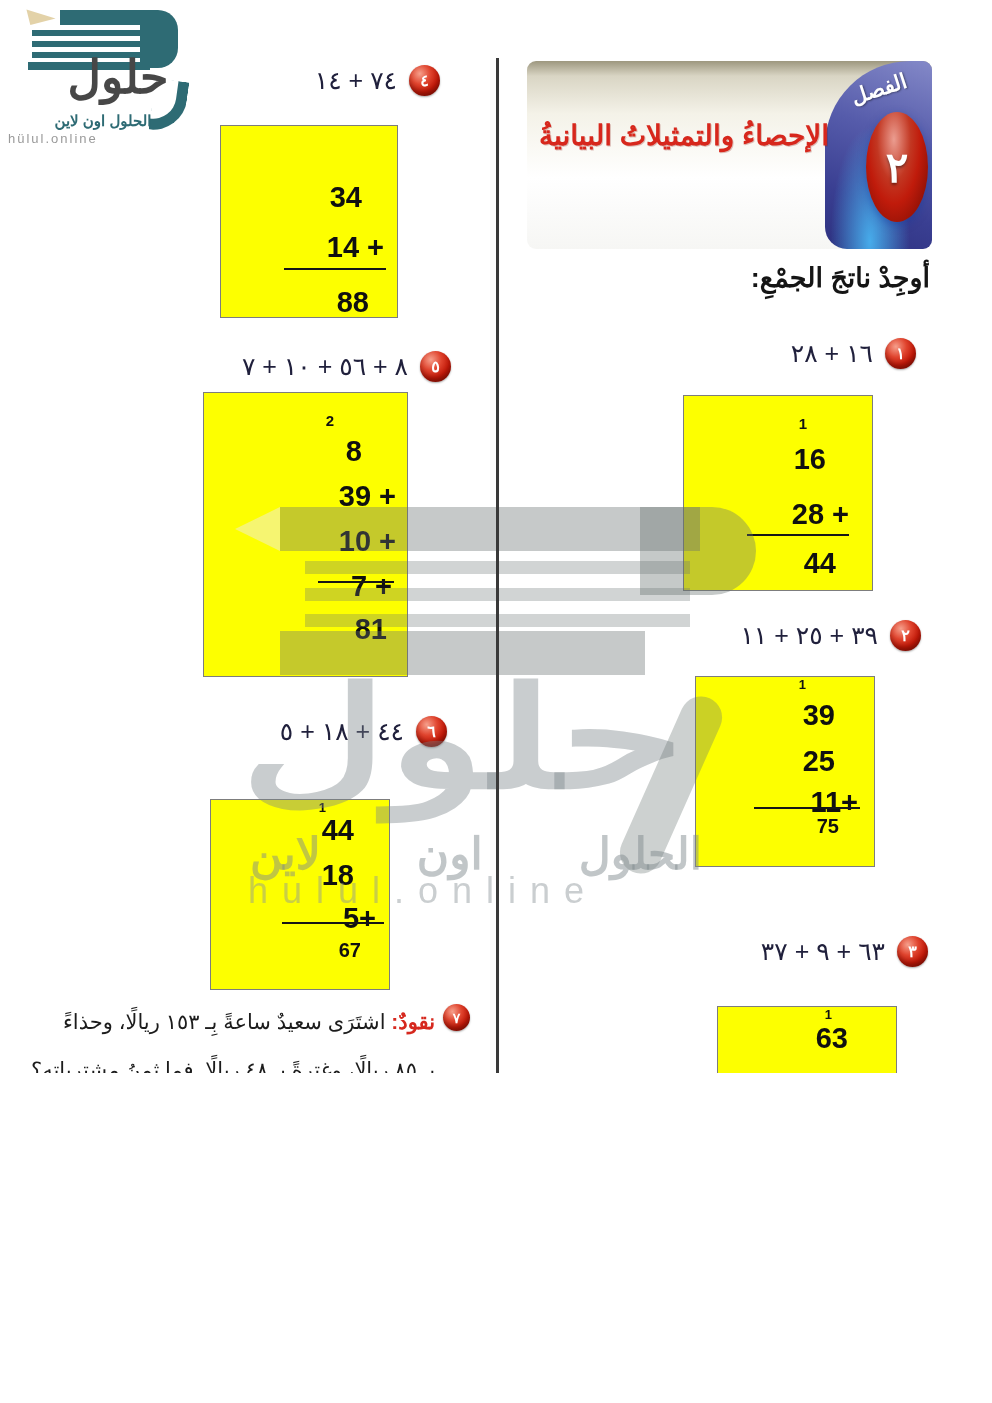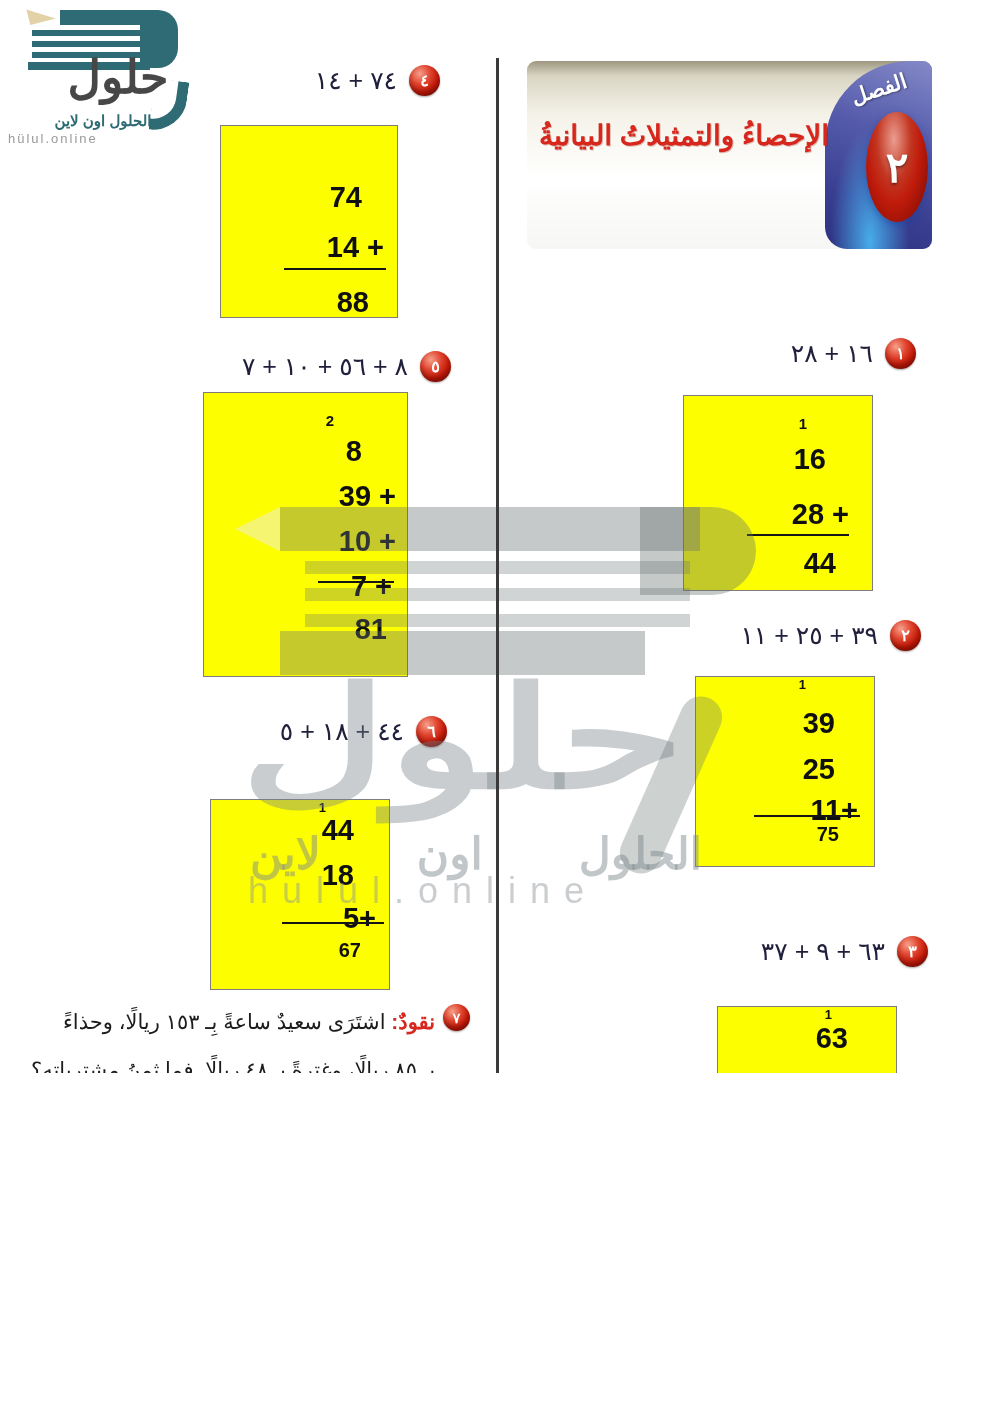--- a/index.html
+++ b/index.html
@@ -113,20 +113,21 @@
 
   <div id="banner" data-name="chapter-banner">
     <div id="banner-blue" data-name="chapter-banner-blue-panel"></div>
     <div id="chapter-label" data-name="chapter-label">الفصل</div>
     <div id="chapter-ball" data-name="chapter-number-badge">
       <span id="chapter-num" data-name="chapter-number">٢</span>
     </div>
     <div id="banner-title" data-name="page-title">الإحصاءُ والتمثيلاتُ البيانيةُ</div>
   </div>
 
+  <div class="instr" data-name="instruction-text">أوجِدْ ناتجَ الجمْعِ:</div>
 
   <div class="prow" data-name="problem-1-header" style="right:76px;top:336px;">
     <div class="pnum" data-name="problem-number-badge">١</div>
     <div class="pexpr" data-name="problem-expression">١٦ + ٢٨</div>
   </div>
   <div class="prow" data-name="problem-2-header" style="right:71px;top:618px;">
     <div class="pnum" data-name="problem-number-badge">٢</div>
     <div class="pexpr" data-name="problem-expression">٣٩ + ٢٥ + ١١</div>
   </div>
   <div class="prow" data-name="problem-3-header" style="right:64px;top:934px;">
@@ -149,38 +150,38 @@
   <div class="abox" data-name="answer-box-1" style="left:683px;top:395px;width:190px;height:196px;padding:20px 23px 0 0;">
     <div class="carry" data-name="carry-digit" style="margin-right:42px;">1</div>
     <div class="num" data-name="addend" style="margin-top:12px;margin-right:23px;">16</div>
     <div class="num" data-name="addend" style="margin-top:22px;">28 +</div>
     <div class="rule" data-name="sum-line" style="width:102px;margin-top:3px;"></div>
     <div class="num" data-name="sum-result" style="margin-top:11px;margin-right:13px;">44</div>
   </div>
 
   <div class="abox" data-name="answer-box-2" style="left:695px;top:676px;width:180px;height:191px;padding:1px 16px 0 0;">
     <div class="carry" data-name="carry-digit" style="font-size:13px;margin-right:52px;">1</div>
-    <div class="num" data-name="addend" style="margin-top:16px;margin-right:23px;">39</div>
+    <div class="num" data-name="addend" style="margin-top:8px;margin-right:23px;">39</div>
     <div class="num" data-name="addend" style="margin-top:13px;margin-right:23px;">25</div>
     <div class="num" data-name="addend" style="margin-top:8px;">11+</div>
     <div class="rule" data-name="sum-line" style="width:106px;margin-top:-12px;margin-right:-2px;"></div>
     <div class="res-s" data-name="sum-result" style="margin-top:5px;margin-right:19px;">75</div>
   </div>
 
   <div class="abox" data-name="answer-box-3" style="left:717px;top:1006px;width:180px;height:191px;padding:1px 14px 0 0;">
     <div class="carry" data-name="carry-digit" style="font-size:13px;margin-right:50px;">1</div>
     <div class="num" data-name="addend" style="margin-top:1px;margin-right:34px;">63</div>
     <div class="num" data-name="addend" style="margin-top:13px;margin-right:22px;">37</div>
     <div class="num" data-name="addend" style="margin-top:8px;">9+</div>
     <div class="rule" data-name="sum-line" style="width:101px;margin-top:-13px;"></div>
     <div class="res-s" data-name="sum-result" style="margin-top:12px;margin-right:15px;">109</div>
   </div>
 
   <div class="abox" data-name="answer-box-4" style="left:220px;top:125px;width:178px;height:193px;padding:55px 13px 0 0;">
-    <div class="num" data-name="addend" style="margin-right:22px;">74</div>
+    <div class="num" data-name="addend" style="margin-right:22px;">34</div>
     <div class="num" data-name="addend" style="margin-top:17px;">14 +</div>
     <div class="rule" data-name="sum-line" style="width:102px;margin-top:4px;margin-right:-2px;"></div>
     <div class="num" data-name="sum-result" style="margin-top:16px;margin-right:15px;">88</div>
   </div>
 
   <div class="abox" data-name="answer-box-5" style="left:203px;top:392px;width:205px;height:285px;padding:20px 11px 0 0;">
     <div class="carry" data-name="carry-digit" style="margin-right:62px;">2</div>
     <div class="num" data-name="addend" style="margin-top:7px;margin-right:34px;">8</div>
     <div class="num" data-name="addend" style="margin-top:12px;">39 +</div>
     <div class="num" data-name="addend" style="margin-top:12px;">10 +</div>

